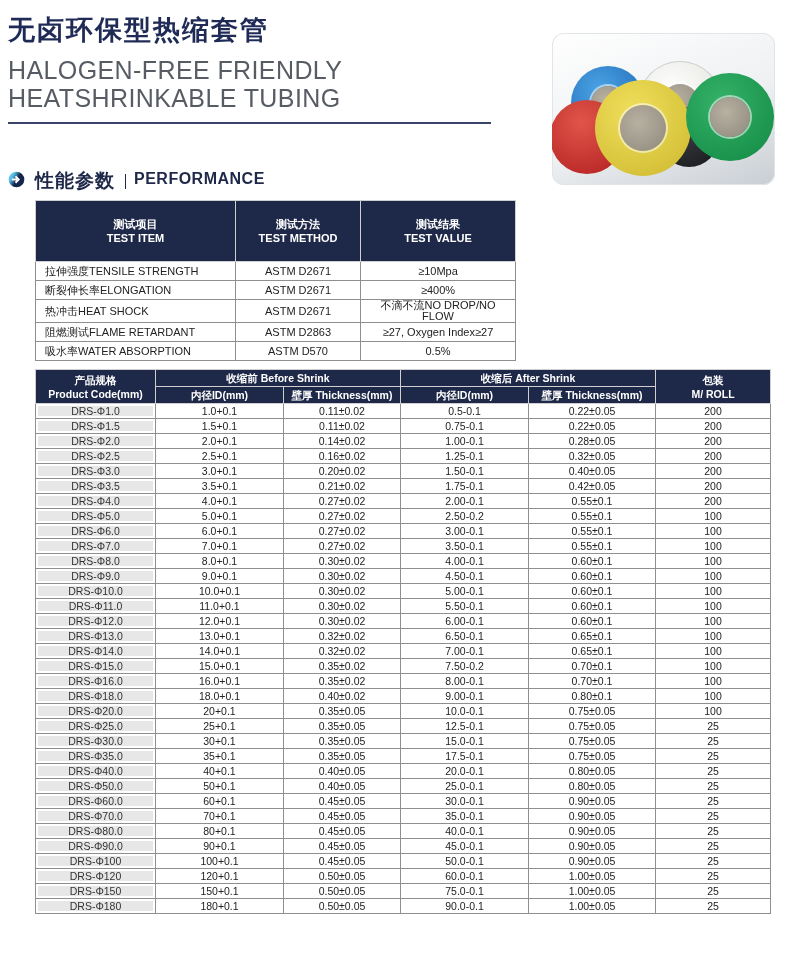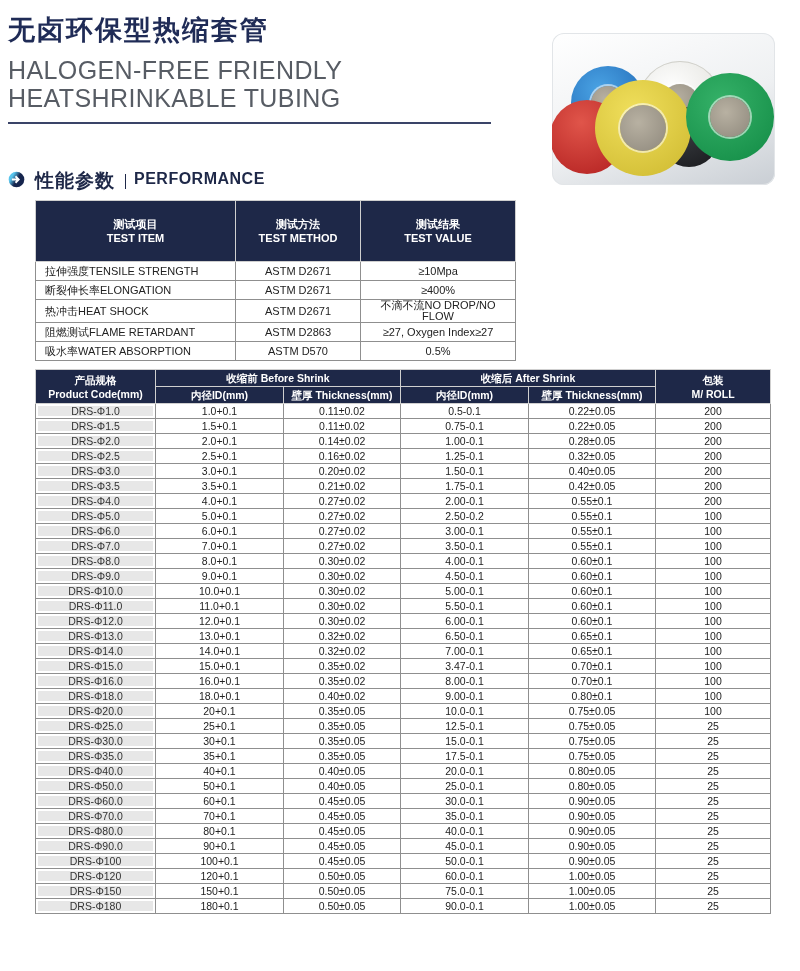--- a/index.html
+++ b/index.html
@@ -339,21 +339,21 @@
           <td class="spec-cell">14.0+0.1</td>
           <td class="spec-cell">0.32±0.02</td>
           <td class="spec-cell">7.00-0.1</td>
           <td class="spec-cell">0.65±0.1</td>
           <td class="spec-cell">100</td>
         </tr>
         <tr>
           <td class="code-cell">DRS-Φ15.0</td>
           <td class="spec-cell">15.0+0.1</td>
           <td class="spec-cell">0.35±0.02</td>
-          <td class="spec-cell">3.47-0.1</td>
+          <td class="spec-cell">7.50-0.2</td>
           <td class="spec-cell">0.70±0.1</td>
           <td class="spec-cell">100</td>
         </tr>
         <tr>
           <td class="code-cell">DRS-Φ16.0</td>
           <td class="spec-cell">16.0+0.1</td>
           <td class="spec-cell">0.35±0.02</td>
           <td class="spec-cell">8.00-0.1</td>
           <td class="spec-cell">0.70±0.1</td>
           <td class="spec-cell">100</td>

